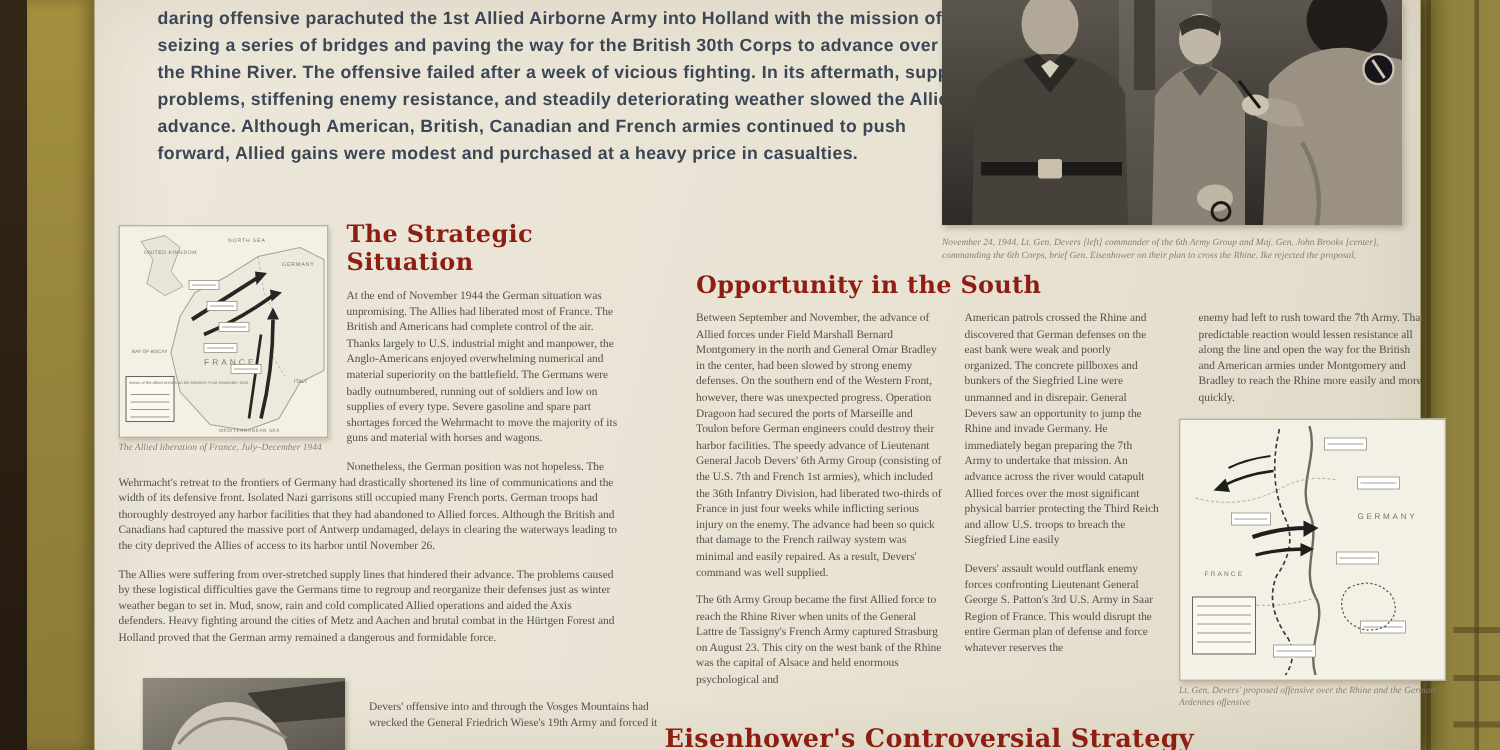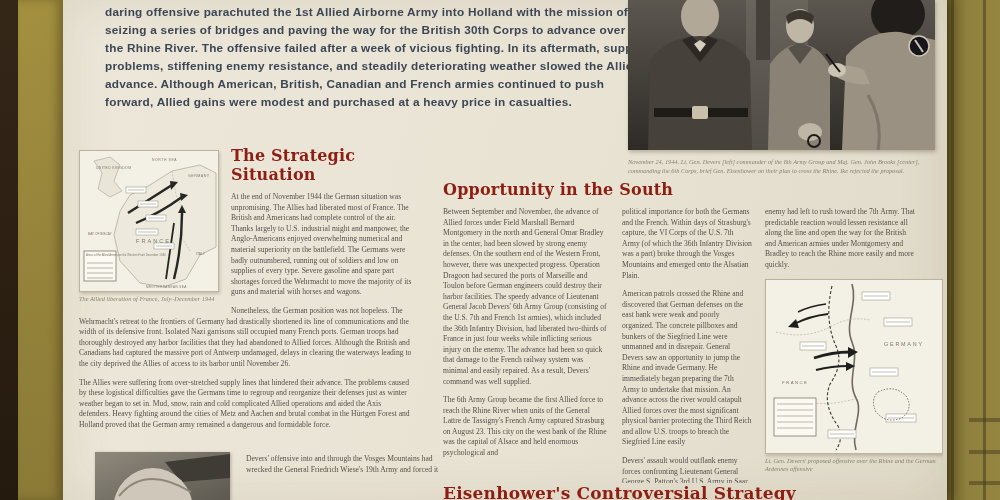--- a/index.html
+++ b/index.html
@@ -45,29 +45,29 @@
   .officers-caption{position:absolute;left:565px;top:155px;width:298px;}
 
   
   .sec-strategic{position:absolute;left:16px;top:146px;width:334px;}
   .map-fig-left{float:left;width:138px;margin:4px 14px 4px 0;}
 
   
   .sec-hitler{position:absolute;left:32px;top:450px;width:362px;}
   .hitler-photo{float:left;width:135px;height:60px;margin:2px 16px 0 0;overflow:hidden;
     box-shadow:1px 1px 3px rgba(60,50,25,.3);}
-  .sec-hitler p{font-size:7.6px;line-height:10.8px;color:#53504b;margin:4px 0 0 0;}
-
-  
-  .sec-opportunity{position:absolute;left:380px;top:180px;width:500px;}
-  .cols{display:flex;height:276px;overflow:hidden;justify-content:space-between;}
+  .sec-hitler p{font-size:7.6px;line-height:10.8px;color:#53504b;margin:16px 0 0 0;}
+
+  
+  .sec-opportunity{position:absolute;left:401px;top:180px;width:500px;}
+  .cols{display:flex;gap:13px;height:276px;overflow:hidden;}
   .col1{width:166px;flex:none;}
   .col2{width:130px;flex:none;}
   .col3{width:178px;flex:none;}
-  .col3 p{width:152px;}
+  .col3 p{width:152px;margin-left:13px;}
   .map-fig-right{margin-top:4px;}
 
   
   .sec-eisenhower{position:absolute;left:380px;top:483px;width:420px;}
 
   svg text{font-family:"Liberation Sans",sans-serif;fill:#7d7869;}
 </style>
 </head>
 <body>
 
@@ -199,21 +199,20 @@
     </div>
 
     <div class="sec-opportunity body-copy">
       <h2>Opportunity in the South</h2>
       <div class="cols">
         <div class="col1">
           <p>Between September and November, the advance of Allied forces under Field Marshall Bernard Montgomery in the north and General Omar Bradley in the center, had been slowed by strong enemy defenses. On the southern end of the Western Front, however, there was unexpected progress.  Operation Dragoon had secured the ports of Marseille and Toulon before German engineers could destroy their harbor facilities.  The speedy advance of Lieutenant General Jacob Devers' 6th Army Group (consisting of the U.S. 7th and French 1st armies), which included the 36th Infantry Division, had liberated two-thirds of France in just four weeks while inflicting serious injury on the enemy.  The advance had been so quick that damage to the French railway system was minimal and easily repaired. As a result, Devers' command was well supplied.</p>
           <p>The 6th Army Group became the first Allied force to reach the Rhine River when units of the General Lattre de Tassigny's French Army captured Strasburg on August 23. This city on the west bank of the Rhine was the capital of Alsace and held enormous psychological and</p>
         </div>
         <div class="col2">
-          <p>political importance for both the Germans and the French. Within days of Strasburg's capture, the VI Corps of the U.S. 7th Army (of which the 36th Infantry Division was a part) broke through the Vosges Mountains and emerged onto the Alsatian Plain.</p>
           <p>American patrols crossed the Rhine and discovered that German defenses on the east bank were weak and poorly organized. The concrete pillboxes and bunkers of the Siegfried Line were unmanned and in disrepair. General Devers saw an opportunity to jump the Rhine and invade Germany. He immediately began preparing the 7th Army to undertake that mission.  An advance across the river would catapult Allied forces over the most significant physical barrier protecting the Third Reich and allow U.S. troops to breach the Siegfried Line easily</p>
           <p>Devers' assault would outflank enemy forces confronting Lieutenant General George S. Patton's 3rd U.S. Army in Saar Region of France. This would disrupt the entire German plan of defense and force whatever reserves the</p>
         </div>
         <div class="col3">
           <p>enemy had left to rush toward the 7th Army. That predictable reaction would lessen resistance all along the line and open the way for the British and American armies under Montgomery and Bradley to reach the Rhine more easily and more quickly.</p>
           <div class="map-fig-right">
             <svg class="map-frame" width="176" height="173" viewBox="0 0 176 173">
               <rect width="176" height="173" fill="#f3f0e5"></rect>
 
               <path d="M86,4 C92,24 78,44 86,62 C94,80 80,100 90,118 C98,132 84,150 90,170" fill="none" stroke="#6f6a5e" stroke-width="1.6"></path>

